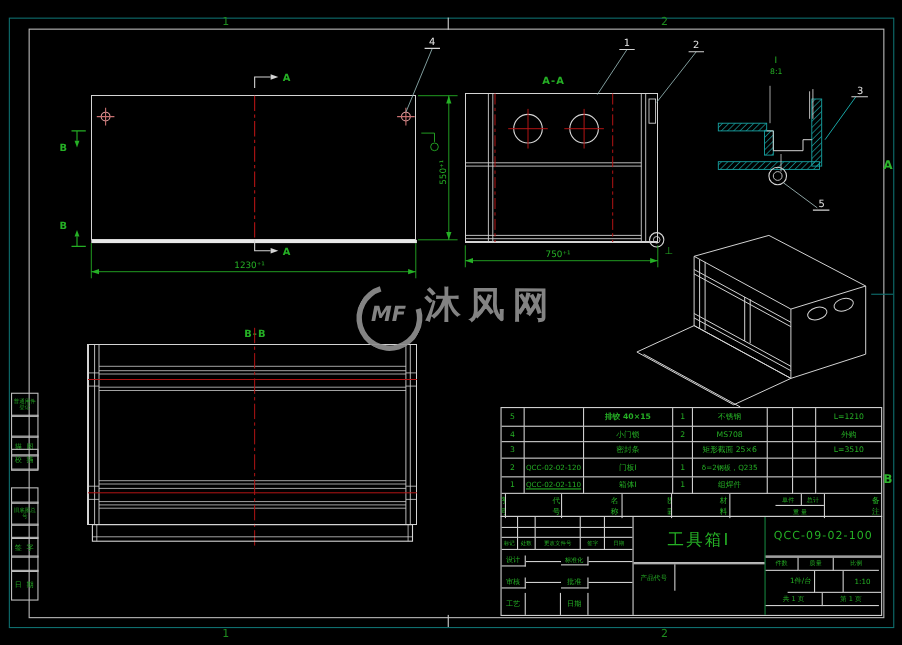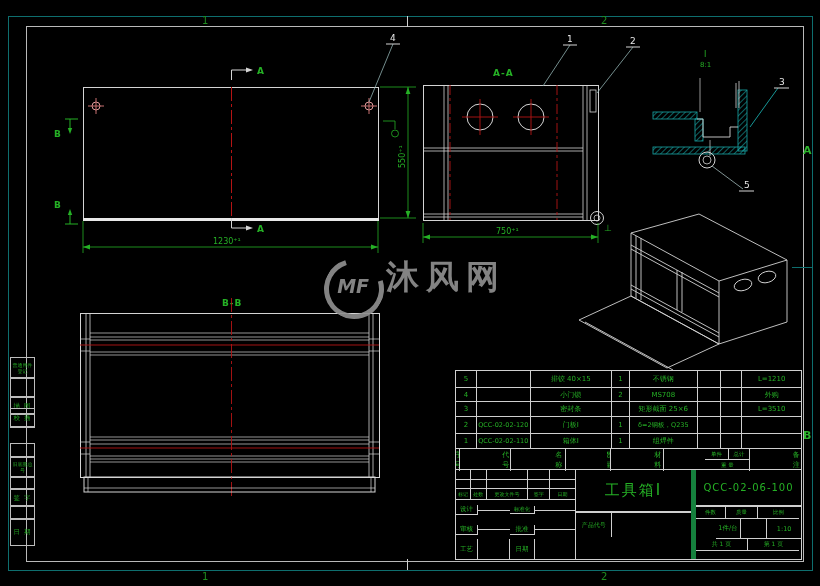--- a/index.html
+++ b/index.html
@@ -264,21 +264,21 @@
       </div>
     <div class="name">沐风网</div>
   </div>
 
 
   <div class="abs tbl bom-txt" style="left:455px;top:370px;width:347px;height:100px;box-sizing:border-box;">
 
     <div class="fr" style="height:17px;">
       <div class="fc" style="width:21px;">5</div>
       <div class="fc" style="width:54px;font-size:6.5px;"></div>
-      <div class="fc" style="width:82px;">排铰 40×15</div>
+      <div class="fc" style="width:82px;font-weight:bold;">排铰 40×15</div>
       <div class="fc" style="width:18px;">1</div>
       <div class="fc" style="width:68px;">不锈钢</div>
       <div class="fc" style="width:24px;"></div>
       <div class="fc" style="width:21px;"></div>
       <div class="fc last" style="width:59px;">L=1210</div>
     </div>
 
     <div class="fr" style="height:14px;">
       <div class="fc" style="width:21px;">4</div>
       <div class="fc" style="width:54px;font-size:6.5px;"></div>
@@ -307,21 +307,21 @@
       <div class="fc" style="width:82px;">门板Ⅰ</div>
       <div class="fc" style="width:18px;">1</div>
       <div class="fc" style="width:68px;font-size:6.5px;">δ=2钢板，Q235</div>
       <div class="fc" style="width:24px;"></div>
       <div class="fc" style="width:21px;"></div>
       <div class="fc last" style="width:59px;"></div>
     </div>
 
     <div class="fr" style="height:15px;">
       <div class="fc" style="width:21px;">1</div>
-      <div class="fc" style="width:54px;font-size:6.5px;">QCC-02-02-110</div>
+      <div class="fc" style="width:54px;font-size:6.5px;text-decoration:underline;">QCC-02-02-110</div>
       <div class="fc" style="width:82px;">箱体Ⅰ</div>
       <div class="fc" style="width:18px;">1</div>
       <div class="fc" style="width:68px;">组焊件</div>
       <div class="fc" style="width:24px;"></div>
       <div class="fc" style="width:21px;"></div>
       <div class="fc last" style="width:59px;"></div>
     </div>
 
     <div class="fr" style="height:22px;gap:41px;">
       <div class="fc nb" style="width:21px;">序号</div>
@@ -377,30 +377,30 @@
         <div class="fc last" style="width:40px;"></div>
       </div>
       <div class="fr" style="height:20px;font-size:6.5px;">
         <div class="fc nb" style="width:22px;">工艺</div>
         <div class="fc nb" style="width:32px;"></div>
         <div class="fc nb" style="width:26px;">日期</div>
         <div class="fc last nb" style="width:40px;"></div>
       </div>
     </div>
 
-    <div style="width:120px;box-sizing:border-box;border-right:5px solid #15803d;display:flex;flex-direction:column;">
+    <div style="width:120px;box-sizing:border-box;border-right:1px solid #15803d;display:flex;flex-direction:column;">
       <div class="fc last" style="height:42px;font-size:15px;letter-spacing:2px;">工具箱Ⅰ</div>
       <div class="fr" style="height:24px;border-top:1px solid #cfcfcf;">
         <div class="fc nb" style="width:38px;font-size:6px;">产品代号</div>
         <div class="fc last nb" style="width:82px;"></div>
       </div>
     </div>
 
     <div style="width:105px;display:flex;flex-direction:column;">
-      <div class="fc last" style="height:36px;font-size:10px;letter-spacing:1px;">QCC-02-06-100</div>
+      <div class="fc last" style="height:36px;font-size:10px;letter-spacing:1px;">QCC-09-02-100</div>
       <div class="fr" style="height:12px;font-size:5.5px;border-top:1px solid #cfcfcf;">
         <div class="fc" style="width:30px;">件数</div>
         <div class="fc" style="width:32px;">质量</div>
         <div class="fc last" style="width:41px;">比例</div>
       </div>
       <div class="fr" style="height:20px;font-size:6.5px;margin-left:20px;">
         <div class="fc" style="width:30px;">1件/台</div>
         <div class="fc" style="width:32px;"></div>
         <div class="fc last" style="width:41px;">1:10</div>
       </div>

